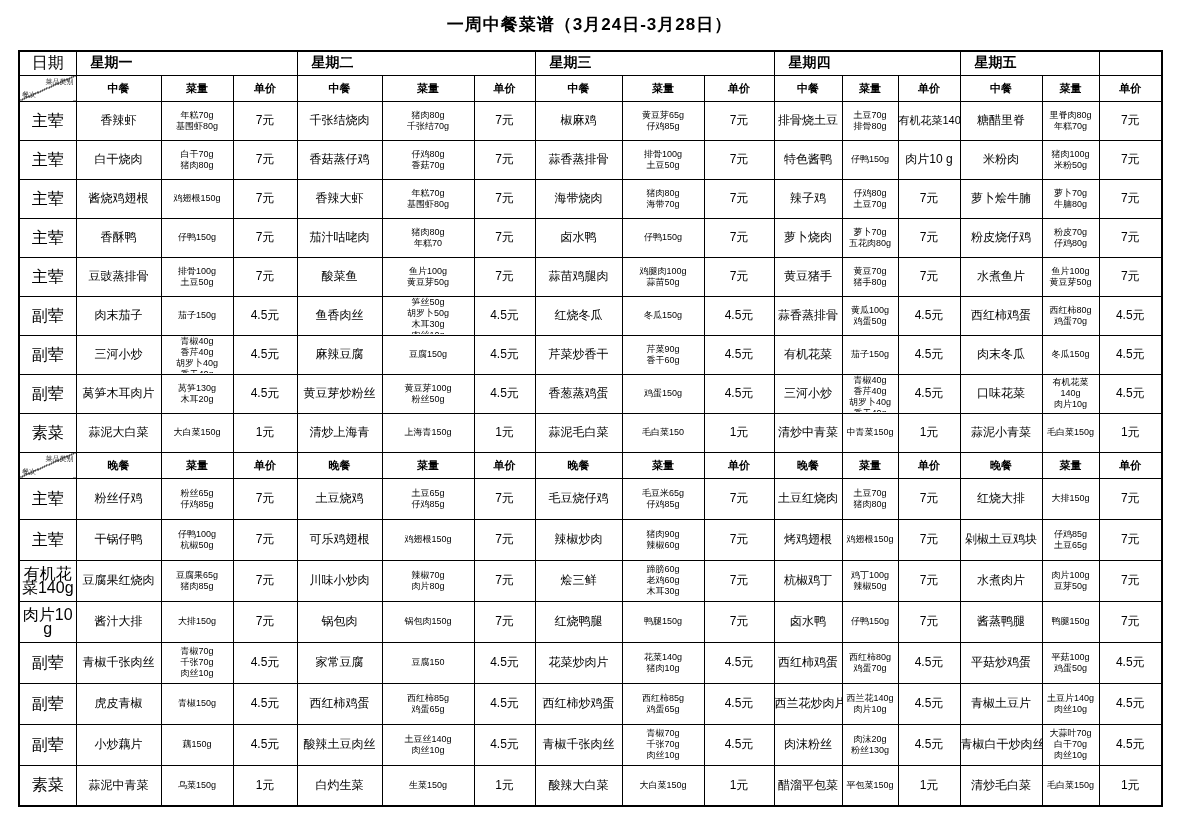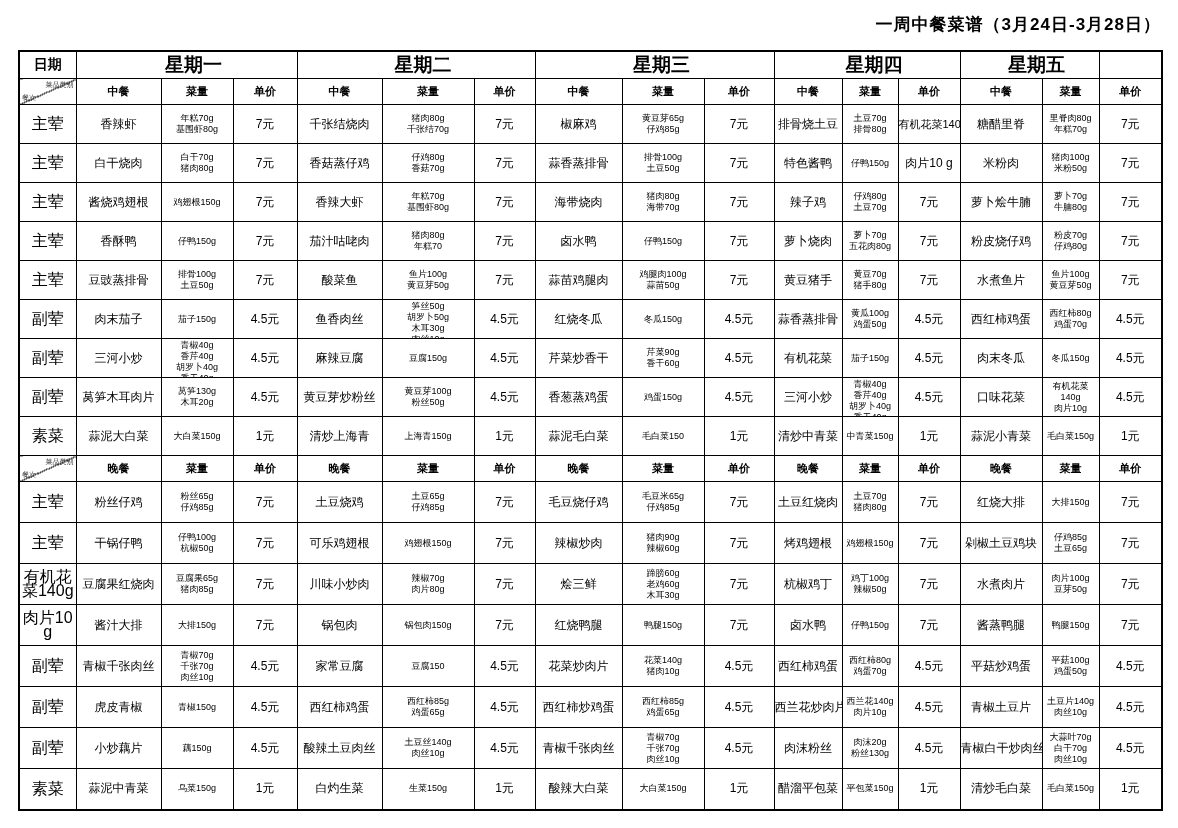--- a/index.html
+++ b/index.html
@@ -3,36 +3,36 @@
 <meta charset="utf-8">
 <style>
   html,body{margin:0;padding:0;}
   body{
     width:1178px;height:828px;background:#fff;color:#000;
     font-family:"Liberation Sans","DejaVu Sans",sans-serif;
     position:relative;overflow:hidden;
   }
   #title{
     position:absolute;top:13px;left:18px;width:1143px;
-    text-align:right;font-weight:bold;font-size:17px;letter-spacing:1px;
+    text-align:center;font-weight:bold;font-size:17px;letter-spacing:1px;
   }
   table#grid{
     position:absolute;top:50px;left:18px;width:1143px;
     border-collapse:collapse;table-layout:fixed;border:2px solid #000;
   }
   td{
     border:1px solid #000;text-align:center;vertical-align:middle;
     padding:0;overflow:hidden;
   }
   tr.r-dayh{height:24px}
   tr.r-mealh{height:26px}
   tr.r-lunch{height:39px}
   tr.r-dinner{height:41px}
-  .dateh{font-weight:bold;font-size:14px}
-  .dayh{font-weight:bold;font-size:19px;text-align:center;padding-left:14px;white-space:nowrap}
+  .dateh{font-weight:normal;font-size:16px}
+  .dayh{font-weight:bold;font-size:14px;text-align:left;padding-left:14px;white-space:nowrap}
   .mealh{font-weight:bold;font-size:11px}
   .cat{font-size:16px;line-height:14px;padding:0 1px}
   .dish{font-size:12px;white-space:nowrap}
   .qty{font-size:9px;padding:0 1px}
   .qwrap{max-height:37px;overflow:hidden}
   tr.r-dinner .qwrap{max-height:39px}
   .qwrap div{line-height:11px}
   .price{font-size:12px}
   .price.psmall{font-size:11px;white-space:nowrap}
   .diag{position:relative;background:

